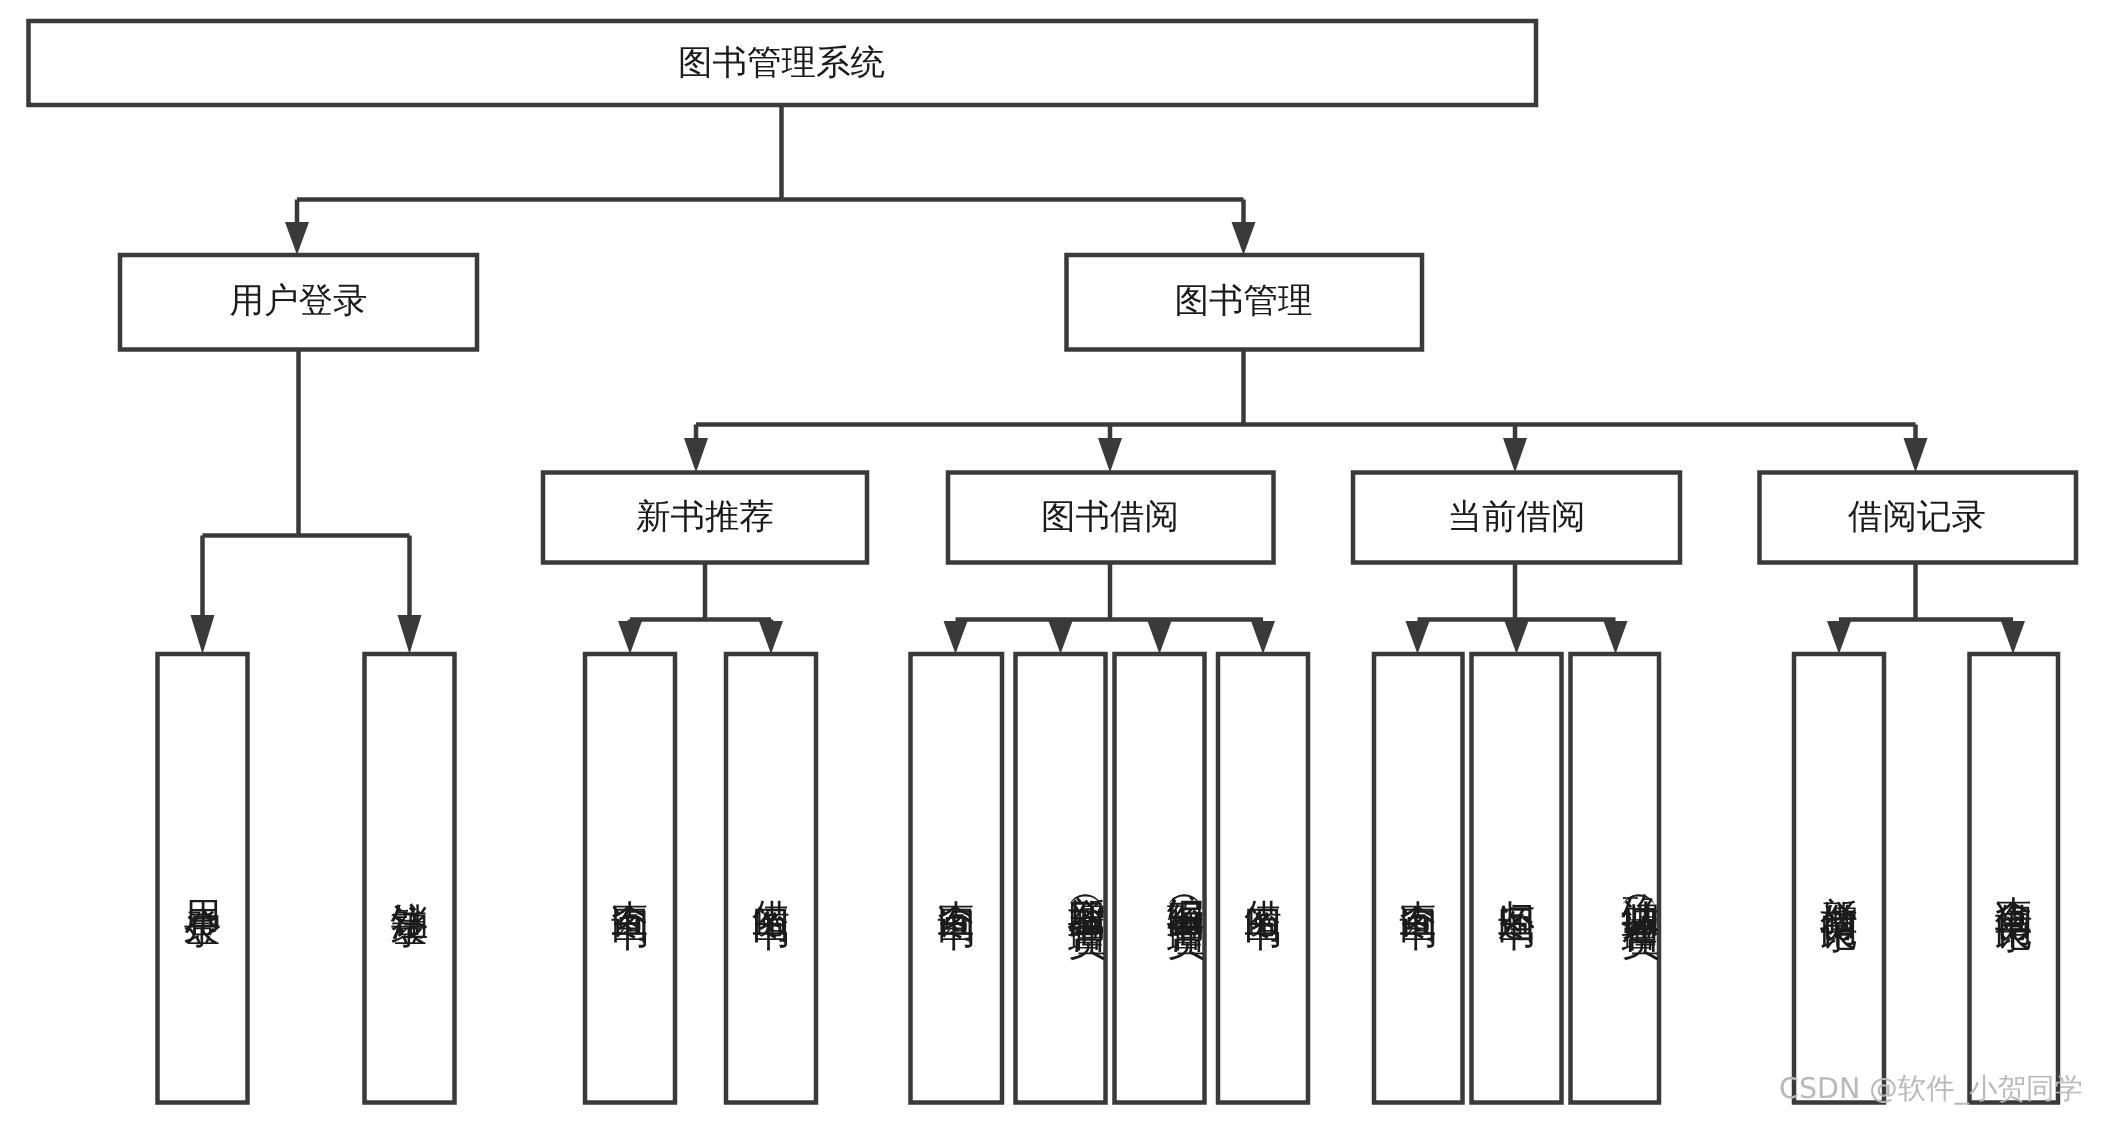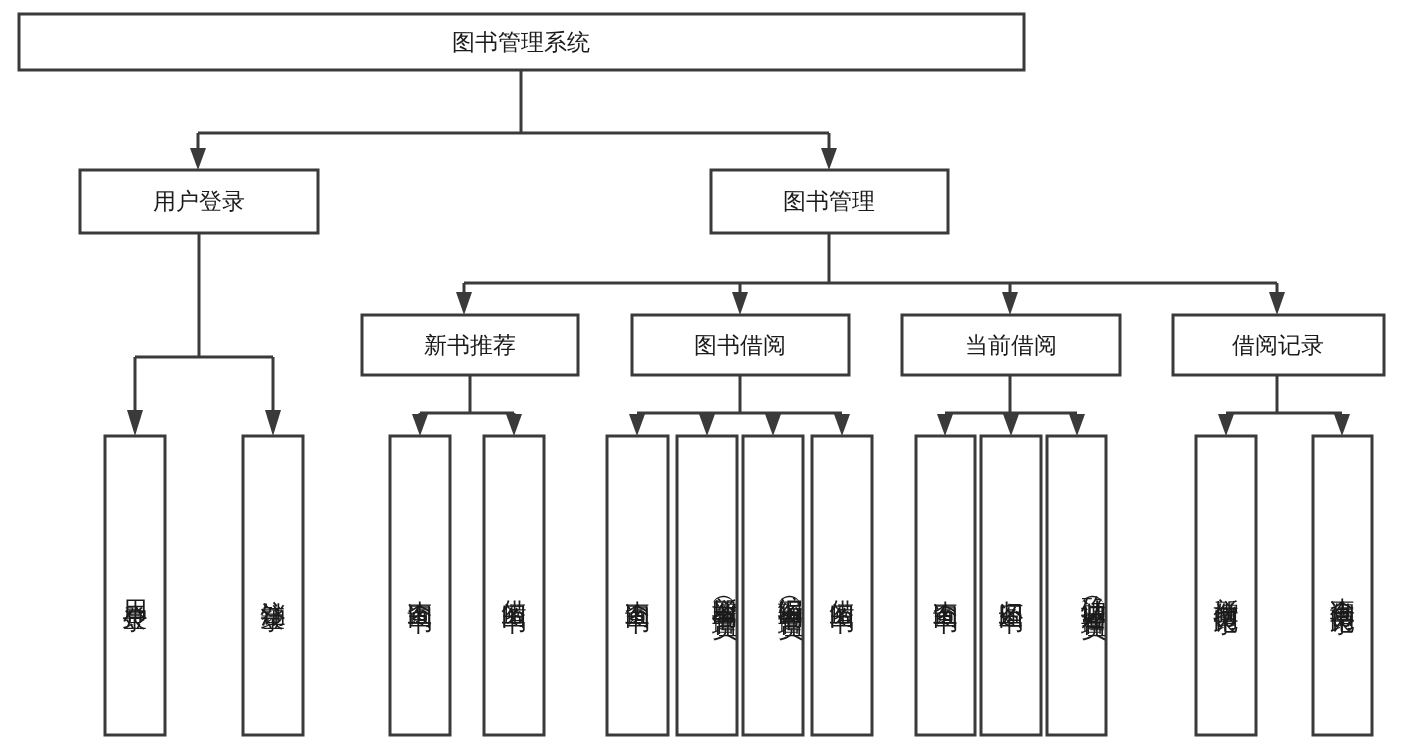--- a/index.html
+++ b/index.html
@@ -196,14 +196,15 @@
   <div class="leaf-label center-v" style="left:916px; top:436px; width:59px; height:299px;">查询图书</div>
 
   <div class="leaf-label center-v" style="left:981px; top:436px; width:60px; height:299px;">归还图书</div>
 
   <div class="leaf-label" style="left:1047px; top:444px; width:59px; height:291px;">确认归还（管理员）</div>
 
   <div class="leaf-label center-v" style="left:1196px; top:436px; width:60px; height:299px;">新增借阅记录</div>
 
   <div class="leaf-label center-v" style="left:1313px; top:436px; width:59px; height:299px;">查询借阅记录</div>
 
+  <div class="watermark">CSDN @软件_小贺同学</div>
 
 </div>
 
 </body></html>

